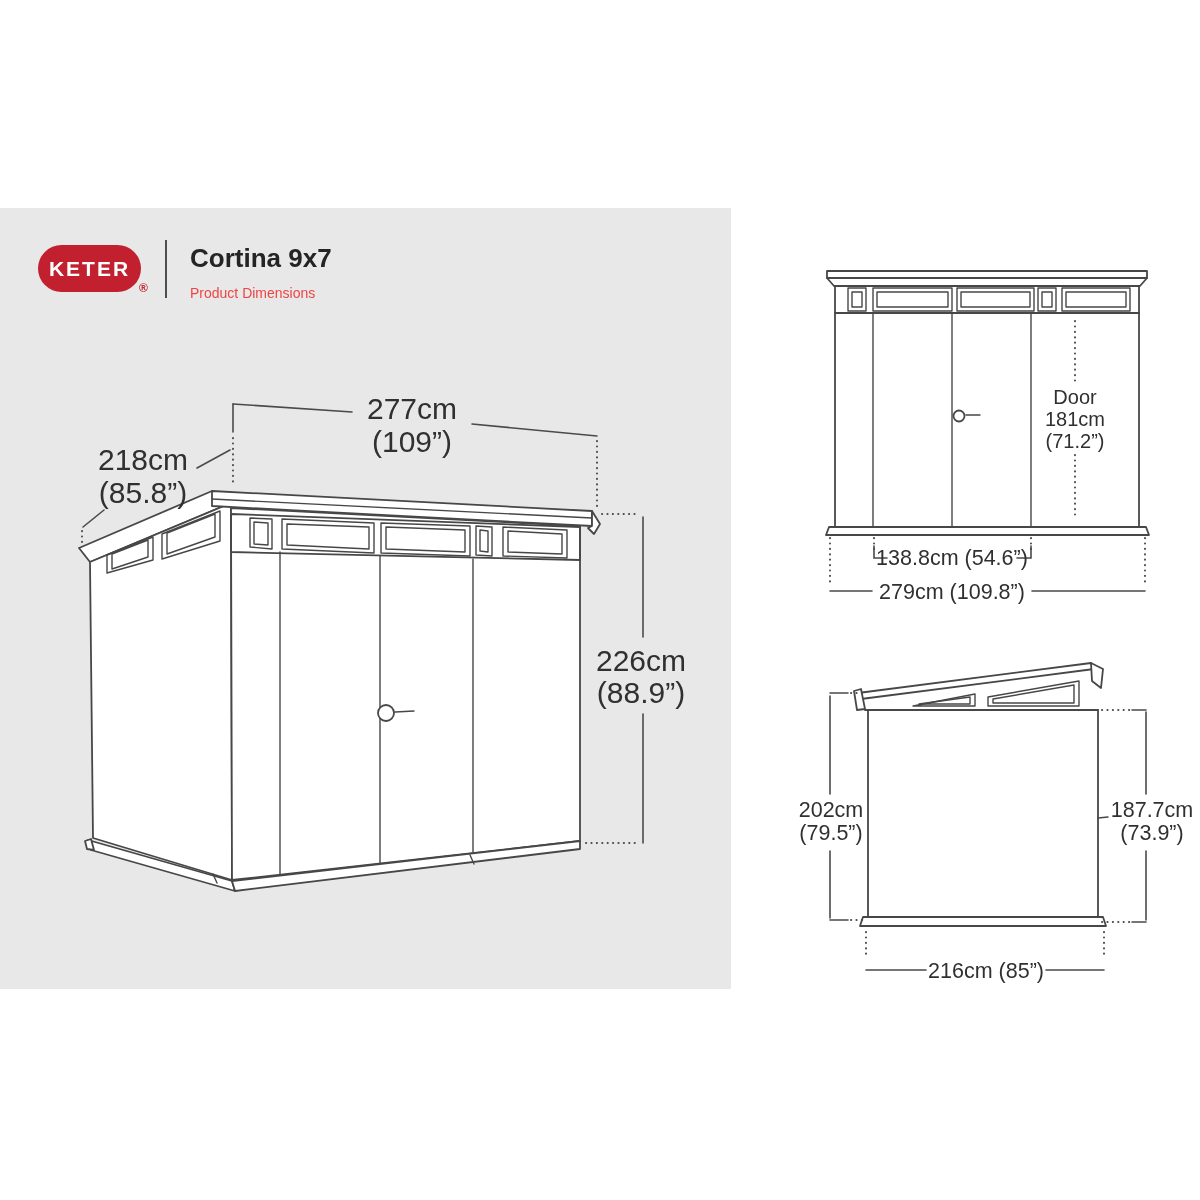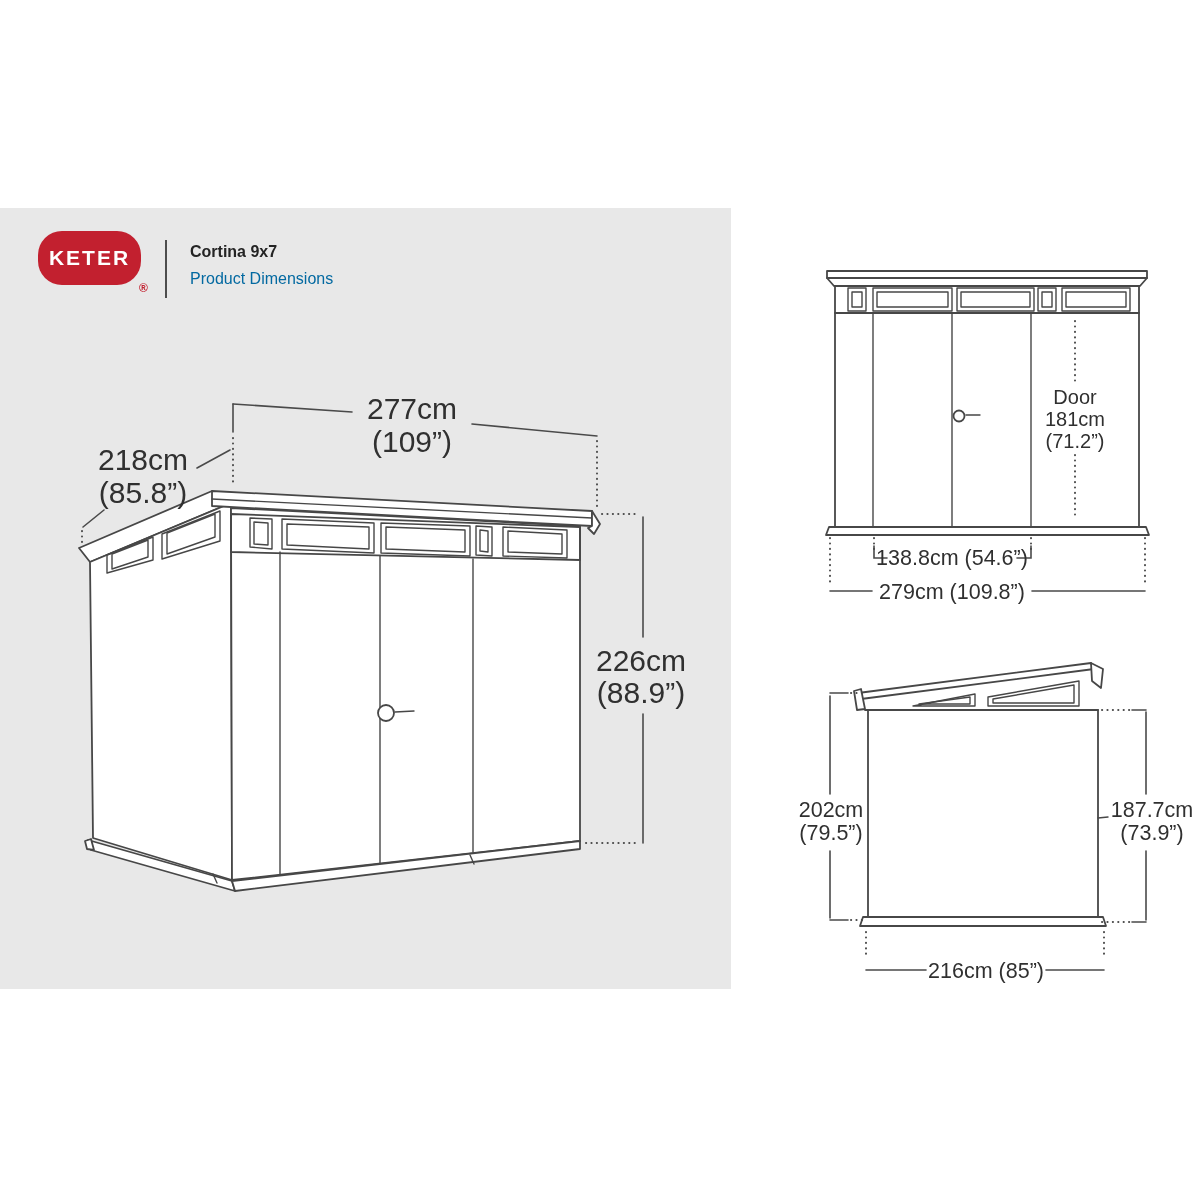--- a/index.html
+++ b/index.html
@@ -1,25 +1,25 @@
 <!DOCTYPE html>
 <html><head>
 <meta charset="utf-8">
 <style>
   html,body{margin:0;padding:0;background:#ffffff;}
   .page{position:relative;width:1200px;height:1200px;background:#ffffff;overflow:hidden;
         font-family:"Liberation Sans",sans-serif;}
   .panel{position:absolute;left:0;top:208px;width:731px;height:781px;background:#e8e8e8;}
-  .logo{position:absolute;left:38px;top:231px;width:103px;height:54px;background:#c2202f;
+  .logo{position:absolute;left:38px;top:245px;width:103px;height:47px;background:#c2202f;
         border-radius:24px;display:flex;align-items:center;justify-content:center;}
   .logo-text{color:#ffffff;font-weight:bold;font-size:21px;letter-spacing:2px;}
   .reg{position:absolute;left:139px;top:281px;color:#c2202f;font-size:12px;font-weight:bold;}
   .divider{position:absolute;left:165px;top:240px;width:2px;height:58px;background:#4d4d4d;}
-  .title{position:absolute;left:190px;top:243px;margin:0;font-size:16px;font-weight:bold;color:#242424;}
-  .subtitle{position:absolute;left:190px;top:270px;font-size:16px;color:#0369a1;}
+  .title{position:absolute;left:190px;top:243px;margin:0;font-size:26px;font-weight:bold;color:#242424;}
+  .subtitle{position:absolute;left:190px;top:285px;font-size:14px;color:#ef4444;}
   .footer-text{position:absolute;left:36px;top:950px;font-size:23px;color:#333333;}
   svg{position:absolute;overflow:visible;}
   .persp{left:0;top:208px;width:731px;height:781px;}
   .front-elev{left:765px;top:235px;width:435px;height:400px;}
   .side-elev{left:775px;top:640px;width:425px;height:360px;}
   .fw{fill:#ffffff;stroke:#474747;stroke-width:1.8;stroke-linejoin:round;}
   .fwn{fill:#ffffff;stroke:none;}
   .ln{fill:none;stroke:#474747;stroke-width:1.8;stroke-linejoin:round;stroke-linecap:round;}
   .ln2{fill:none;stroke:#474747;stroke-width:1.4;stroke-linejoin:round;stroke-linecap:round;}
   .dim{fill:none;stroke:#4a4a4a;stroke-width:1.6;stroke-linecap:round;}

